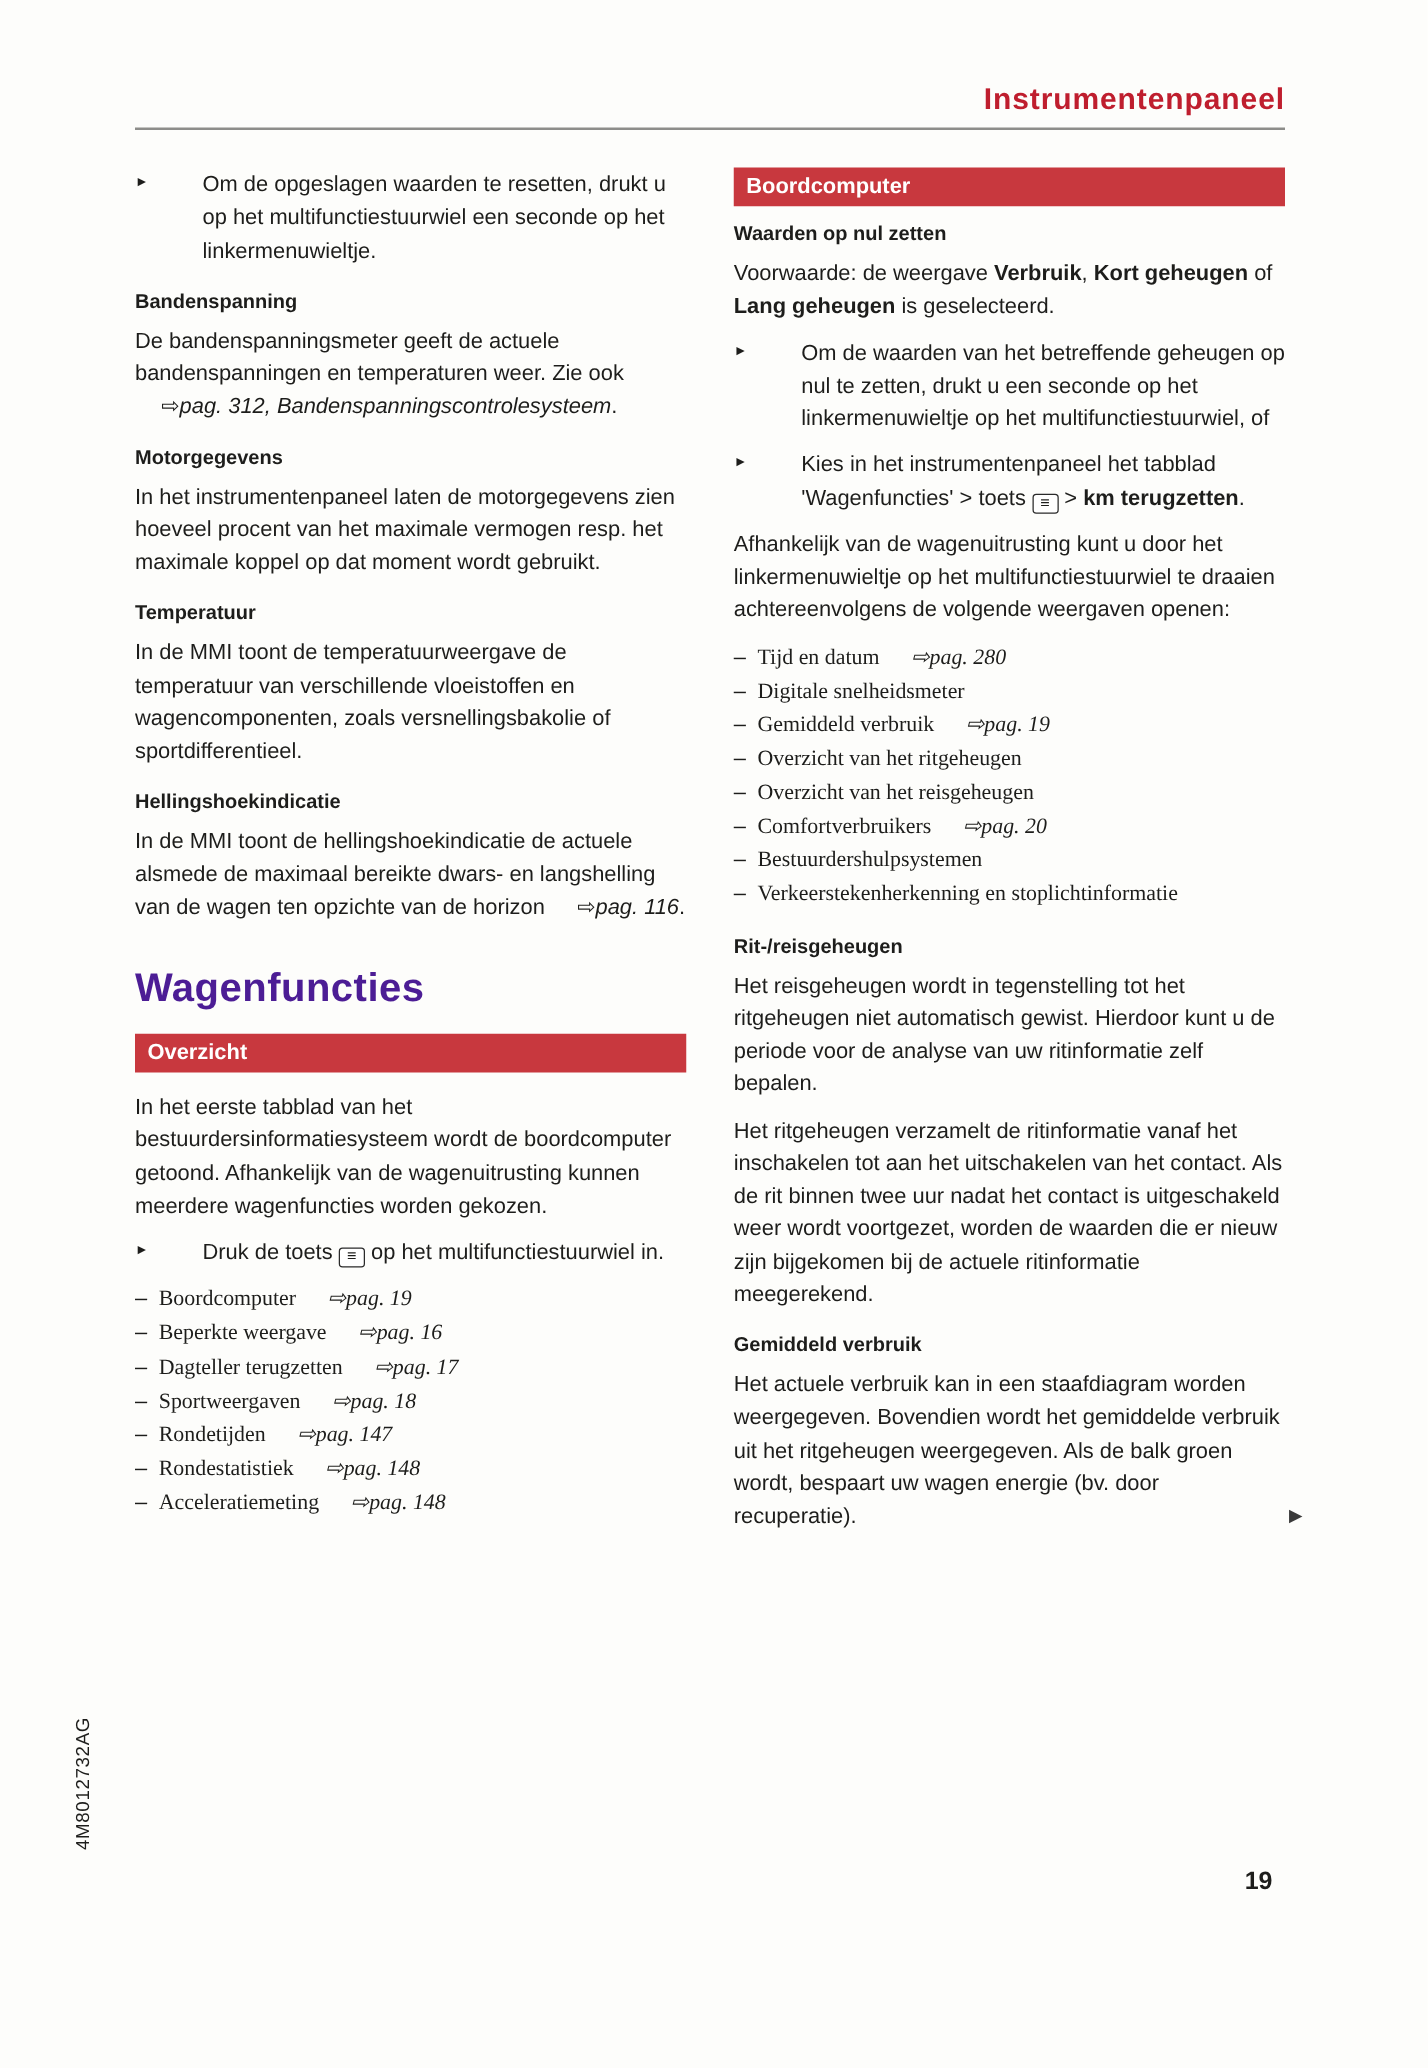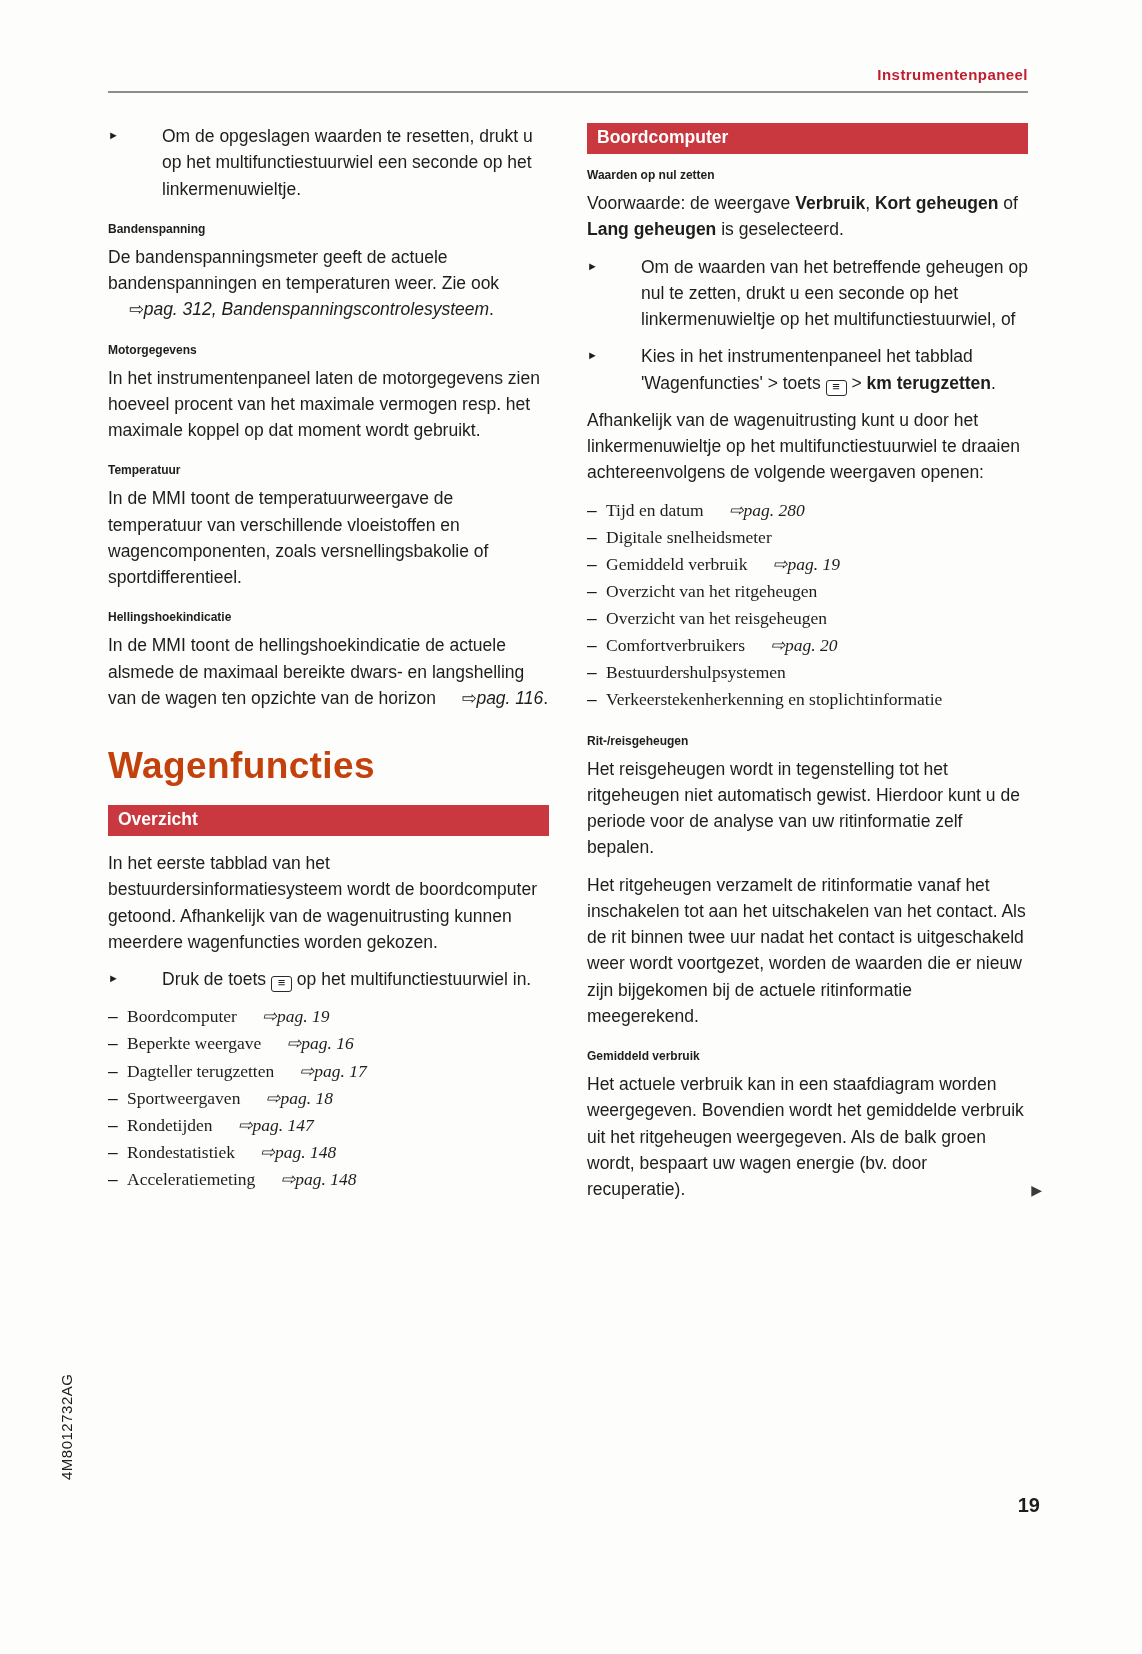--- a/index.html
+++ b/index.html
@@ -10,29 +10,29 @@
     overflow: hidden;
     background: #fdfdfb;
     font-family: "Liberation Sans", "DejaVu Sans", sans-serif;
     color: #1d1d1b;
   }
   .content { position: absolute; left: 108px; top: 66px; width: 920px; }
   .header-title {
     text-align: right;
     color: var(--heading-red, #bf1e2e);
     font-weight: bold;
-    font-size: 15px;
+    font-size: 24px;
     letter-spacing: 0.03em;
   }
   .header-rule { border-top: 2px solid #8d8d8a; margin-top: 8px; }
   .columns { display: flex; gap: 38px; margin-top: 30px; align-items: flex-start; }
   .col { flex: 1 1 0; min-width: 0; }
   p.para { font-size: 17.5px; line-height: 1.5; margin-bottom: 11px; hyphens: auto; }
-  h3.sec { font-size: 12px; font-weight: bold; margin: 20px 0 8px; }
-  h1.chapter { font-size: 37px; font-weight: bold; letter-spacing: 0.4px; margin: 34px 0 18px; color: #c2410c; }
+  h3.sec { font-size: 16px; font-weight: bold; margin: 20px 0 8px; }
+  h1.chapter { font-size: 32px; font-weight: bold; letter-spacing: 0.4px; margin: 34px 0 18px; color: #4c1d95; }
   .banner {
     background: var(--banner-red, #c8383e);
     color: #ffffff;
     font-weight: bold;
     font-size: 17.5px;
     padding: 4px 10px 6px;
     margin-bottom: 14px;
   }
   .bullet { display: flex; margin-bottom: 11px; font-size: 17.5px; line-height: 1.5; }
   .bmark { flex: 0 0 18px; font-size: 11px; line-height: 1; padding-top: 7px; }
@@ -59,21 +59,21 @@
   .spine {
     position: absolute;
     left: 58px; top: 1480px;
     transform-origin: 0 0;
     transform: rotate(-90deg);
     font-size: 15px;
     letter-spacing: 0.5px;
     color: #1d1d1b;
     white-space: nowrap;
   }
-  .pagenum { position: absolute; right: 102px; top: 1494px; font-weight: bold; font-size: 20px; text-align: center; }
+  .pagenum { position: absolute; right: 124px; top: 1494px; font-weight: bold; font-size: 20px; text-align: center; }
 </style>
 </head>
 <body>
 
 <div class="spine">4M8012732AG</div>
 
 <div class="content">
 
   <header>
     <div class="header-title">Instrumentenpaneel</div>

